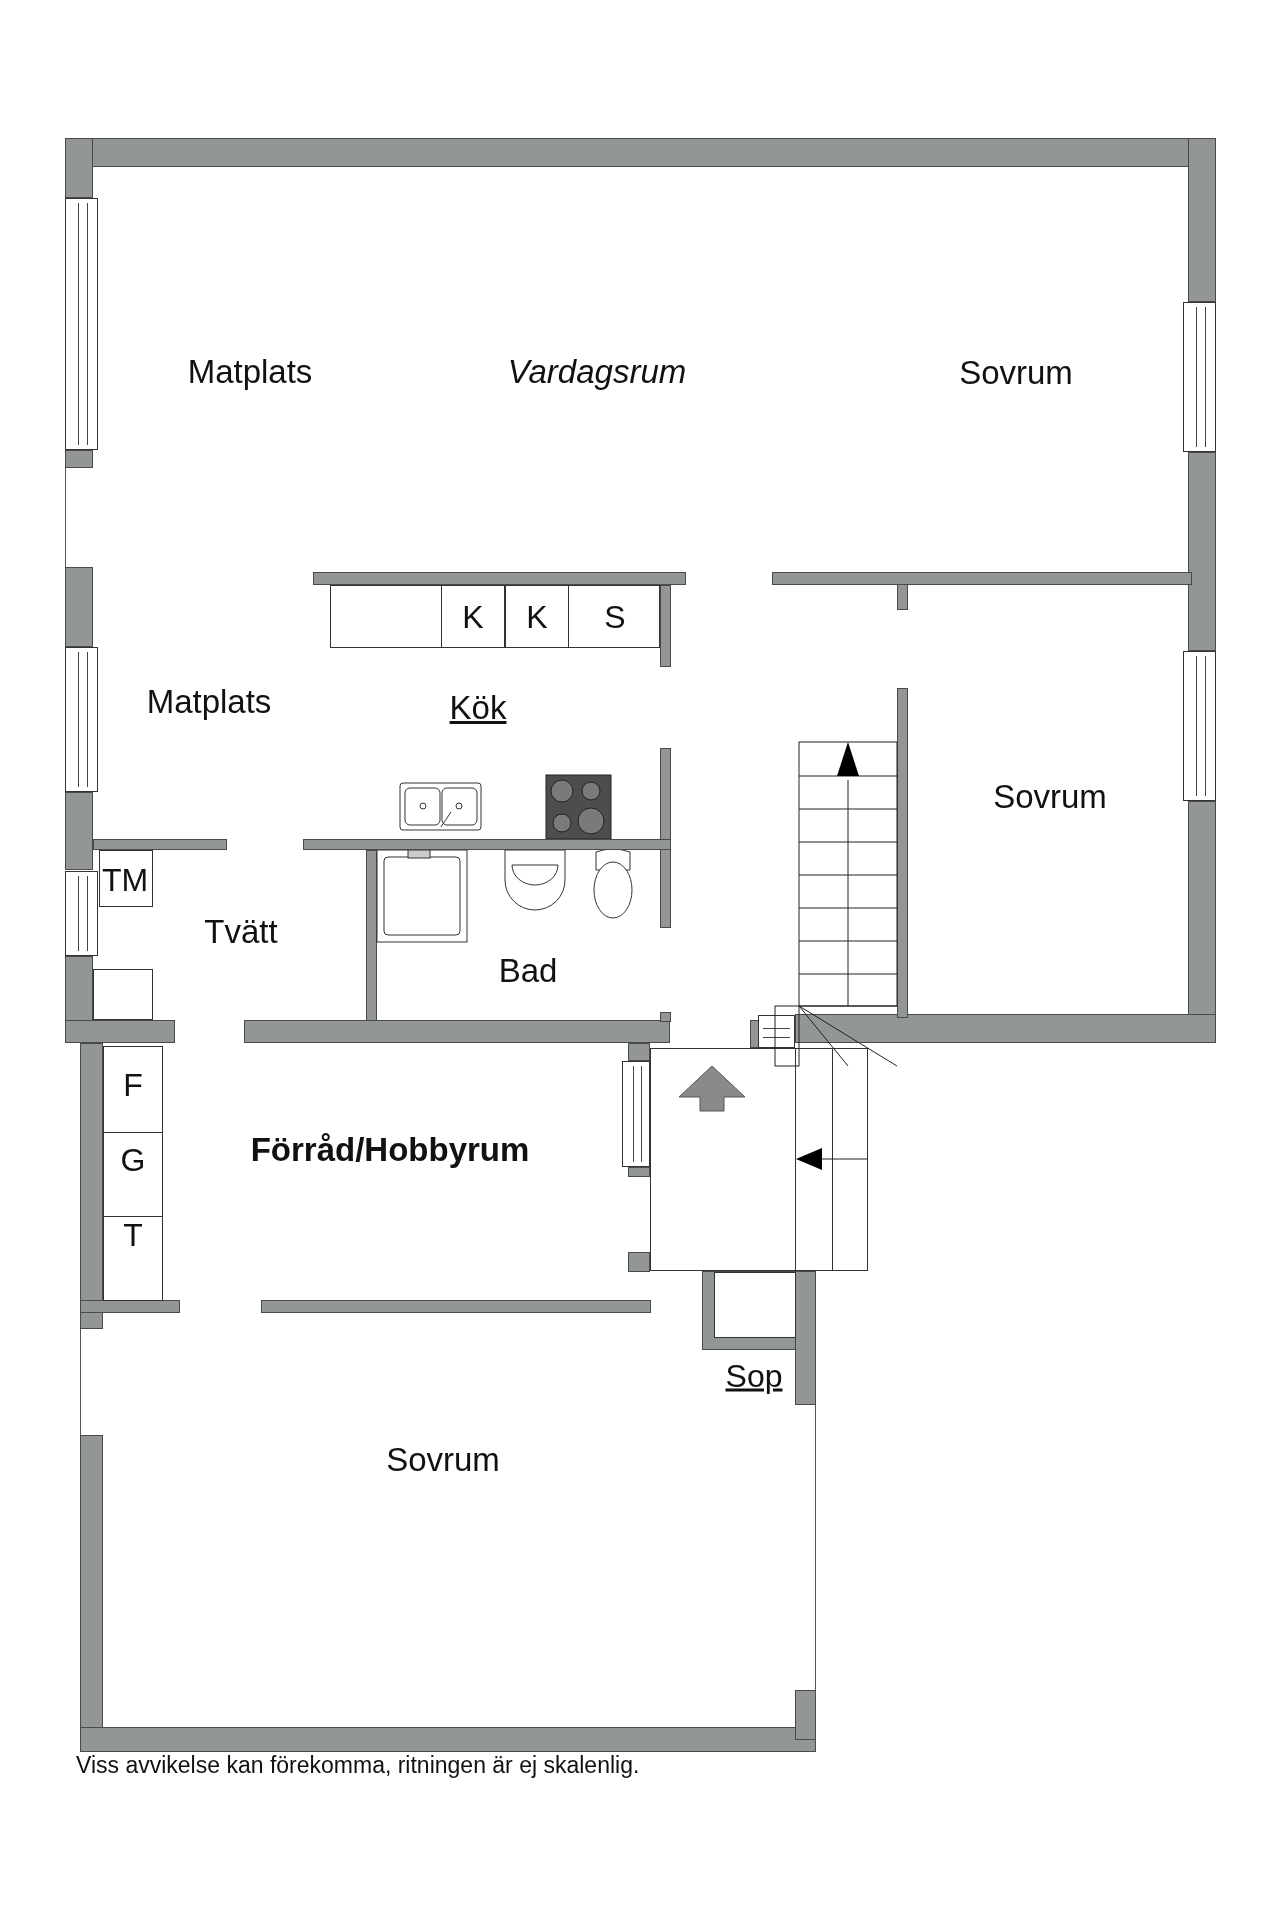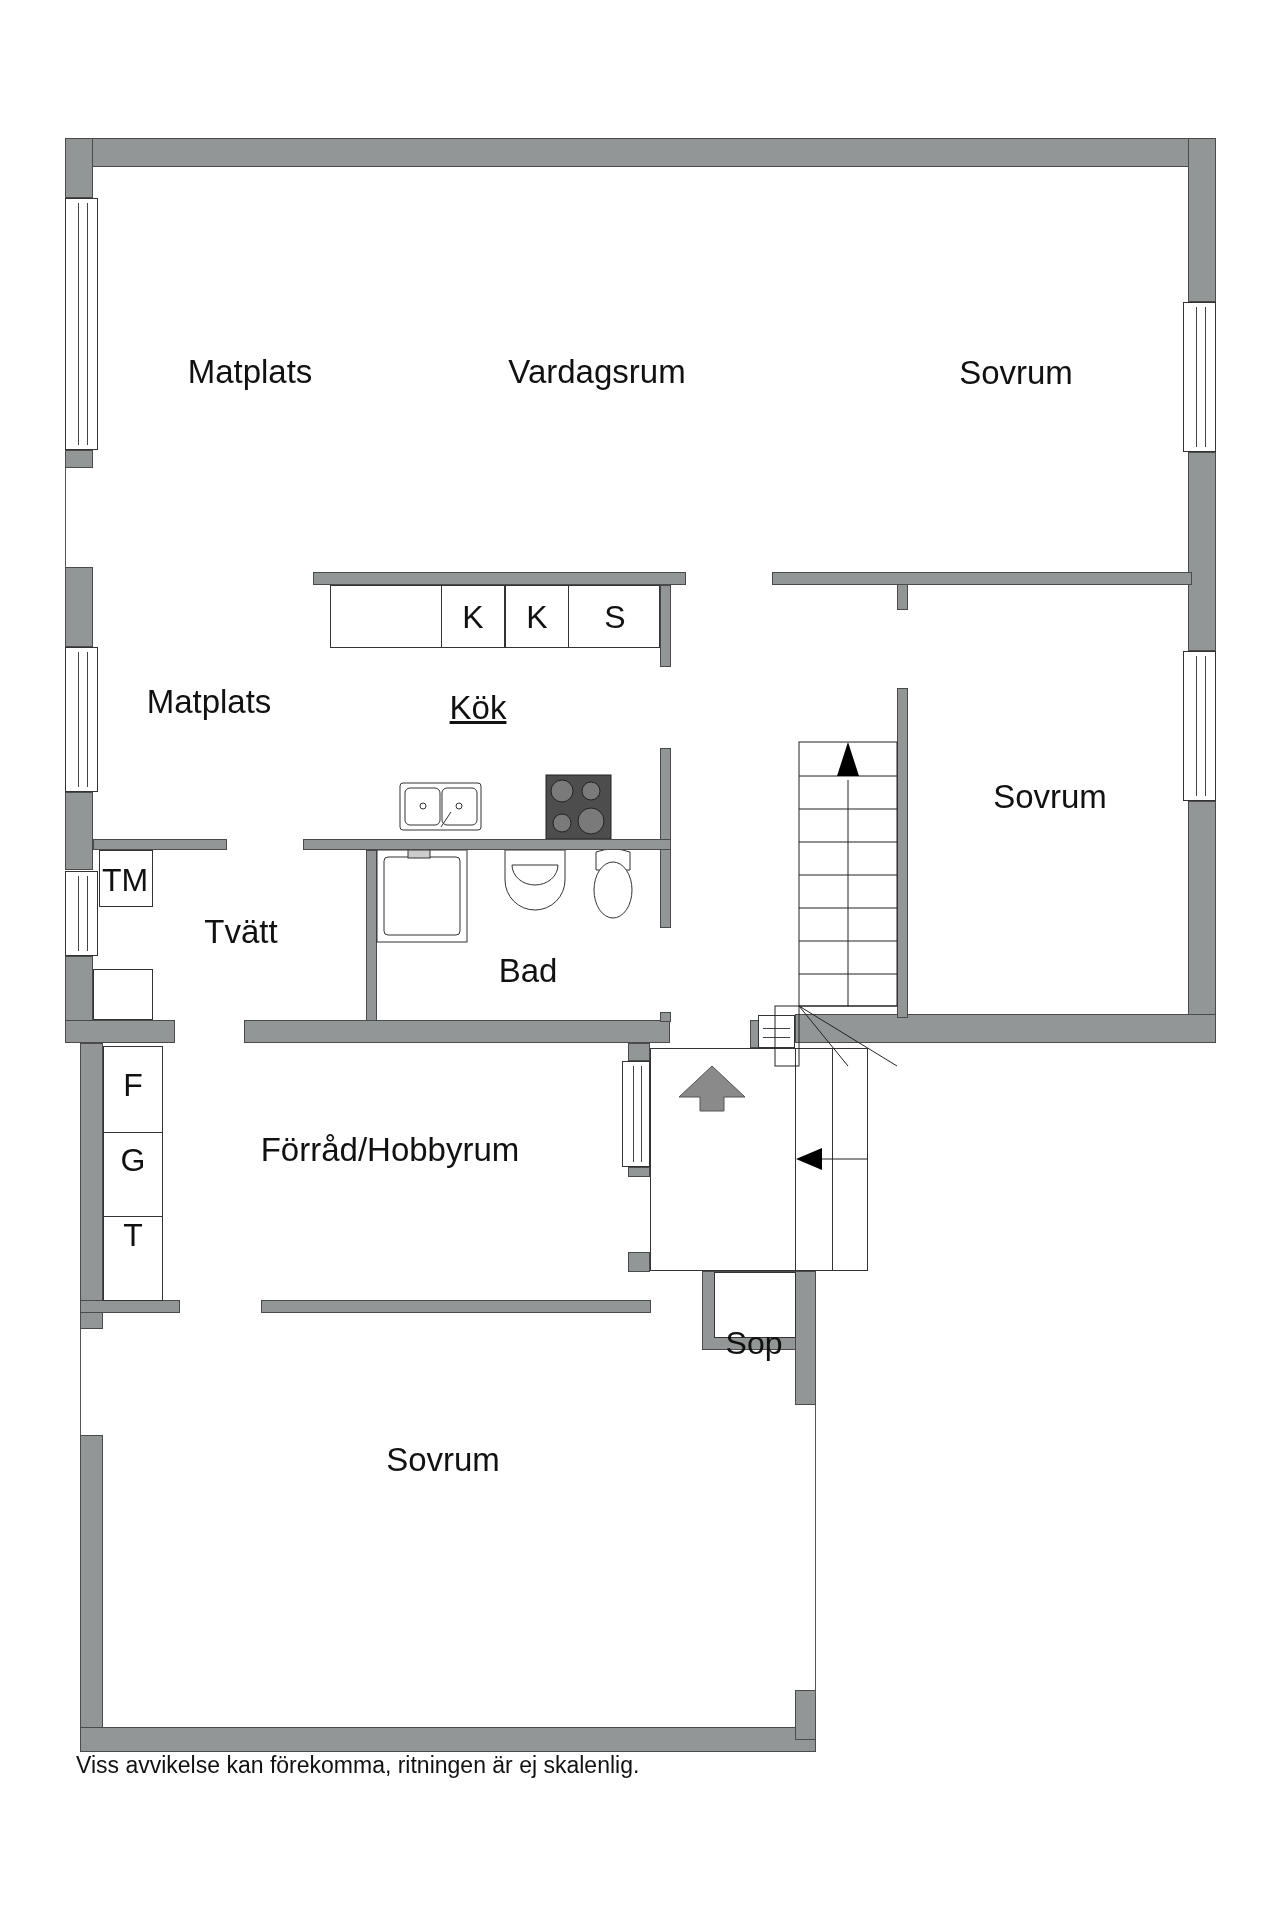--- a/index.html
+++ b/index.html
@@ -63,21 +63,21 @@
 
   <div class="w" style="left:80px;top:1435px;width:23px;height:317px;"></div>
   <div style="position:absolute;left:80px;top:1329px;width:1px;height:106px;background:#555;"></div>
   <div class="w" style="left:80px;top:1727px;width:736px;height:25px;"></div>
   <div class="w" style="left:795px;top:1690px;width:21px;height:50px;"></div>
   <div style="position:absolute;left:815px;top:1405px;width:1px;height:290px;background:#555;"></div>
 
   <div class="w" style="left:702px;top:1271px;width:114px;height:79px;"></div>
   <div class="w" style="left:795px;top:1271px;width:21px;height:134px;"></div>
   <div class="box" style="left:714px;top:1272px;width:82px;height:66px;"></div>
-  <div class="label small" style="left:754px;top:1343px;">Sop</div>
+  <div class="label small" style="left:754px;top:1376px;text-decoration:underline;">Sop</div>
 
   <div class="box" style="left:650px;top:1048px;width:146px;height:223px;"></div>
   <div class="box" style="left:795px;top:1048px;width:73px;height:223px;"></div>
   <div style="position:absolute;left:832px;top:1048px;width:1px;height:223px;background:#333;"></div>
   <svg width="1280" height="1920">
 
     <polygon points="712,1066 745,1097 724,1097 724,1111 700,1111 700,1097 679,1097" fill="#8a8a8a" stroke="#555" stroke-width="1"></polygon>
 
     <line x1="818" y1="1159" x2="868" y2="1159" stroke="#222" stroke-width="1"></line>
     <polygon points="796,1159 822,1148 822,1170" fill="#000"></polygon>
@@ -148,24 +148,24 @@
   <div class="box" style="left:93px;top:969px;width:60px;height:51px;"></div>
 
   <div class="box" style="left:103px;top:1046px;width:60px;height:87px;"></div>
   <div class="box" style="left:103px;top:1132px;width:60px;height:85px;"></div>
   <div class="box" style="left:103px;top:1216px;width:60px;height:85px;"></div>
   <div class="label small" style="left:133px;top:1085px;">F</div>
   <div class="label small" style="left:133px;top:1160px;">G</div>
   <div class="label small" style="left:133px;top:1235px;">T</div>
 
   <div class="label" style="left:250px;top:372px;">Matplats</div>
-  <div class="label" style="left:597px;top:372px;">Vardagsrum</div>
+  <div class="label" style="left:597px;top:372px;font-style:italic;">Vardagsrum</div>
   <div class="label" style="left:1016px;top:373px;">Sovrum</div>
   <div class="label" style="left:209px;top:702px;">Matplats</div>
   <div class="label" style="left:478px;top:708px;text-decoration:underline;">Kök</div>
   <div class="label" style="left:1050px;top:797px;">Sovrum</div>
   <div class="label" style="left:241px;top:932px;">Tvätt</div>
   <div class="label" style="left:528px;top:943px;margin-top:28px;">Bad</div>
-  <div class="label" style="left:390px;top:1150px;">Förråd/Hobbyrum</div>
+  <div class="label" style="left:390px;top:1150px;font-weight:bold;">Förråd/Hobbyrum</div>
   <div class="label" style="left:443px;top:1460px;">Sovrum</div>
 </div>
 
 <div class="foot">Viss avvikelse kan förekomma, ritningen är ej skalenlig.</div>
 
 </body></html>

